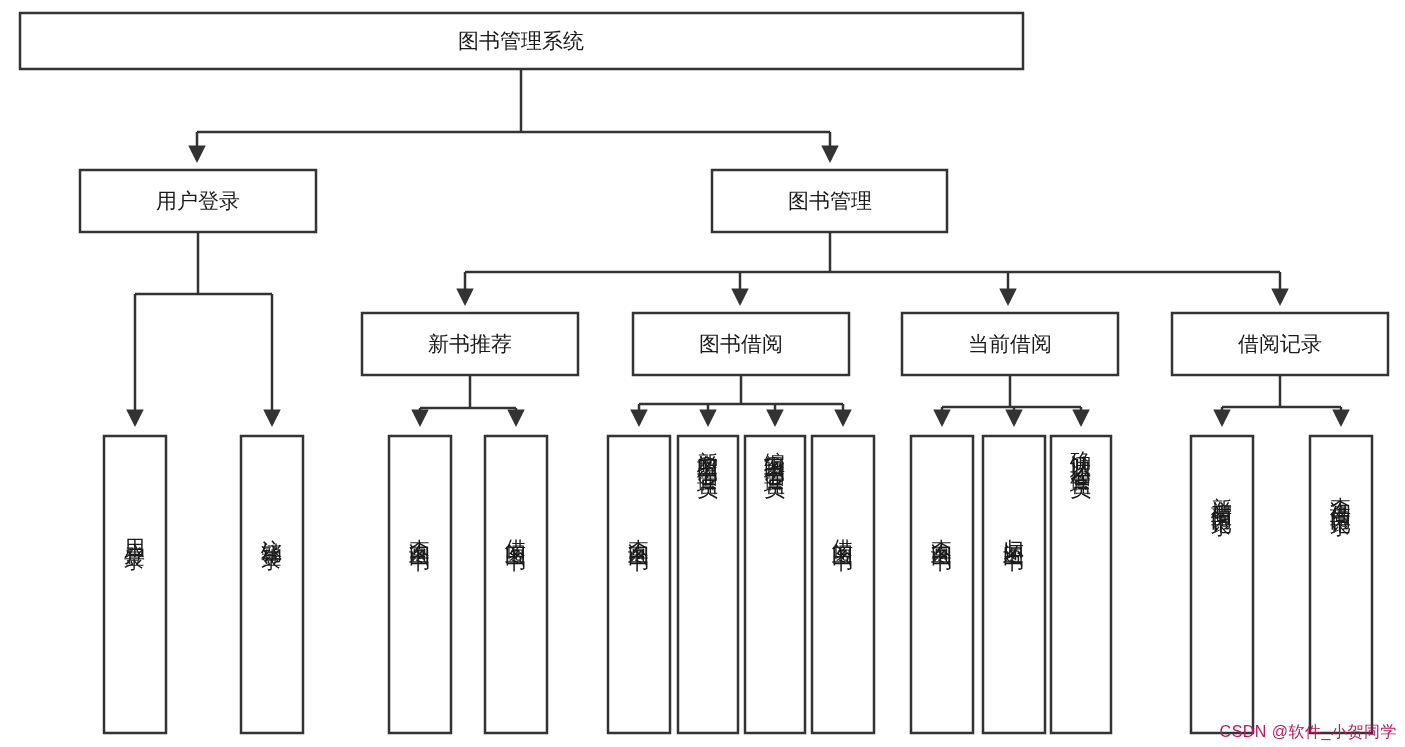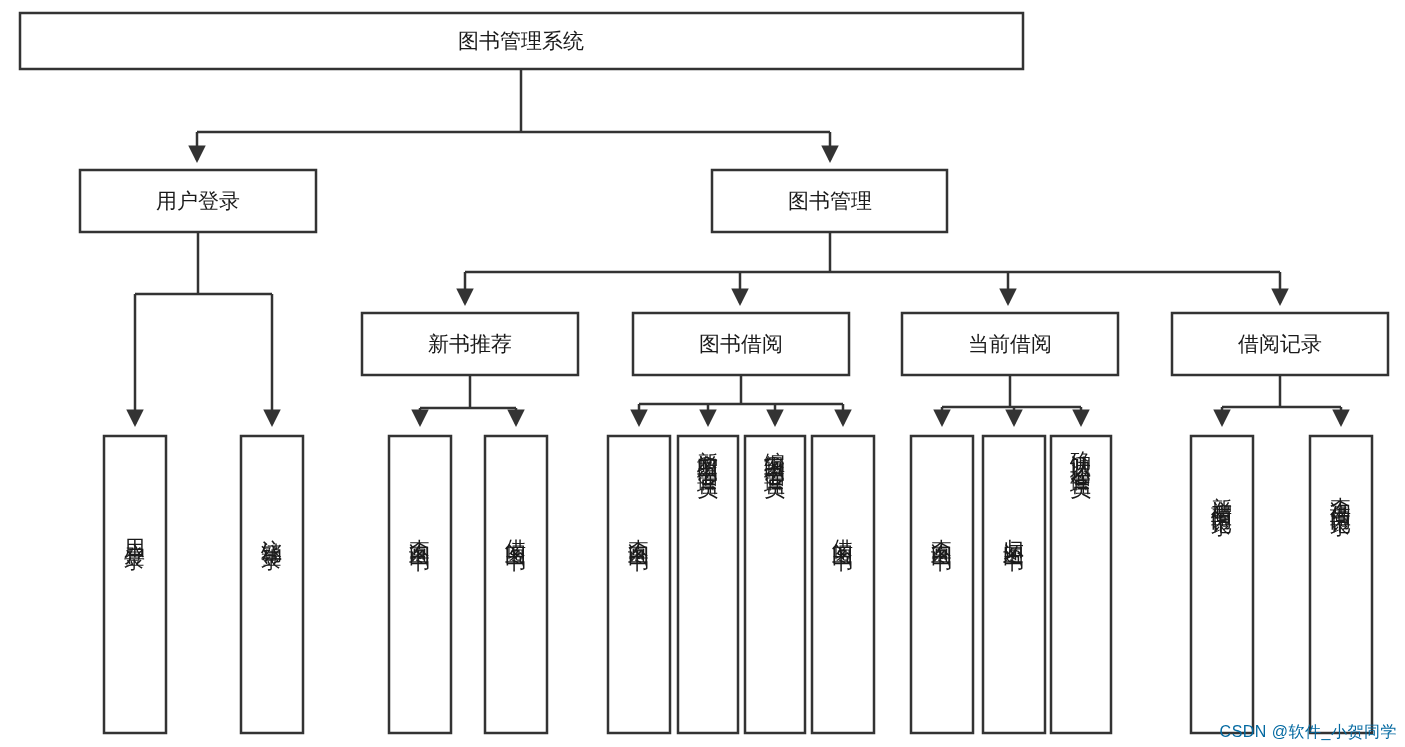--- a/index.html
+++ b/index.html
@@ -46,21 +46,21 @@
   .arrow-head {
     fill: #333333;
     stroke: none;
   }
   .watermark {
     position: absolute;
     right: 8px;
     bottom: 4px;
     font-family: "Liberation Sans", "DejaVu Sans", sans-serif;
     font-size: 16px;
-    color: #0369a1;
+    color: #be185d;
     white-space: nowrap;
     letter-spacing: 0.5px;
     text-align: right;
   }
 </style>
 </head>
 <body>
 
 <svg id="chart-root" viewBox="0 0 1405 747" xmlns="http://www.w3.org/2000/svg">
 

